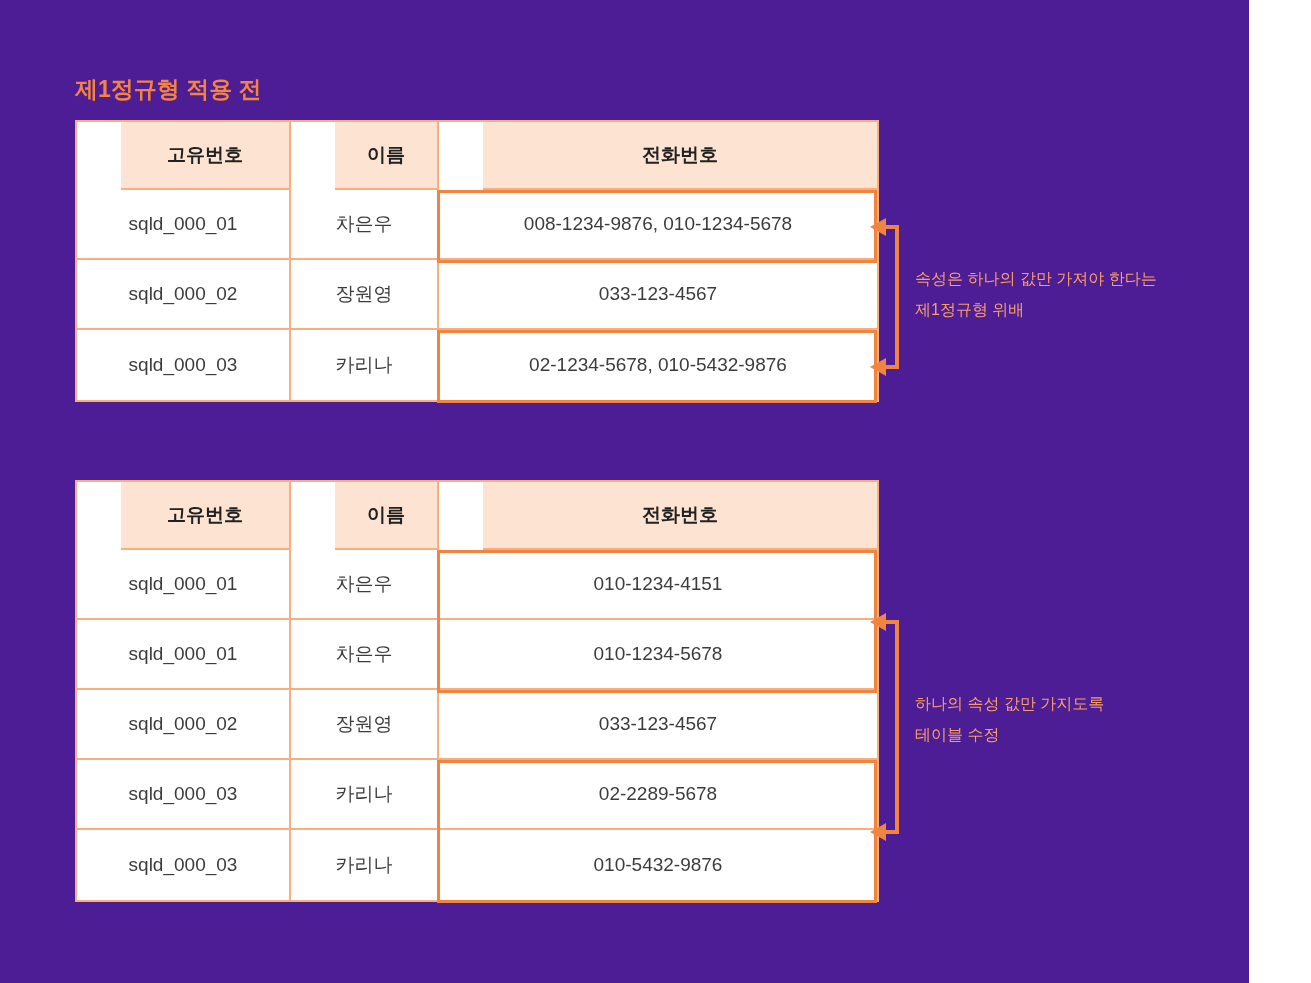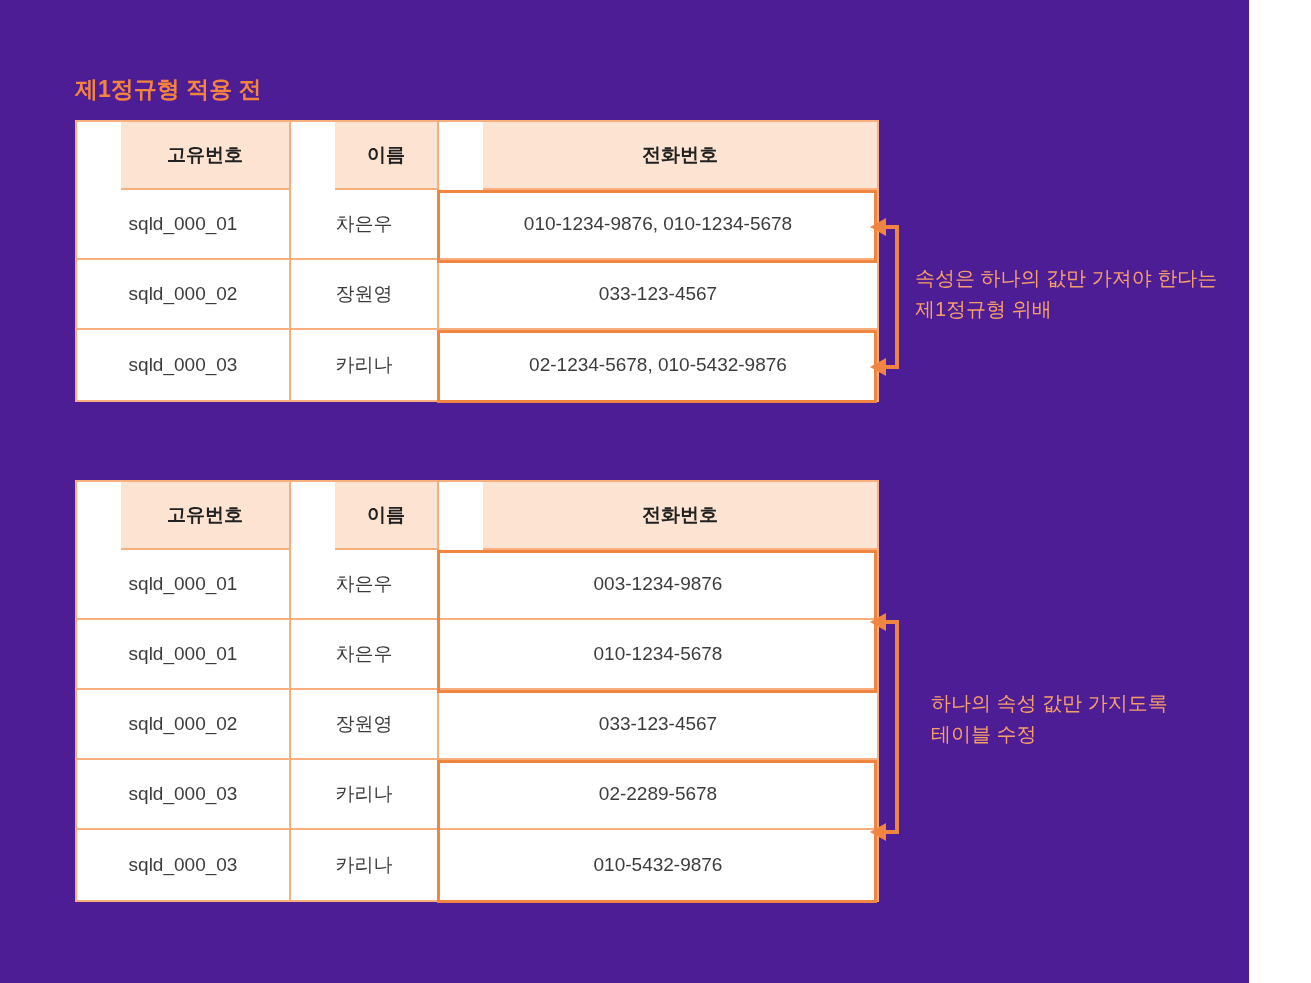--- a/index.html
+++ b/index.html
@@ -22,58 +22,58 @@
   .head{background:#fde4d2;font-weight:700;color:#212121;margin-left:44px;}
 
   .hl-box{position:absolute;border:3px solid #f08542;box-sizing:border-box;background:transparent;pointer-events:none;}
   .hl-1{left:437px;top:190px;width:440px;height:73px;}
   .hl-2{left:437px;top:330px;width:440px;height:73px;}
   .hl-3{left:437px;top:550px;width:440px;height:143px;}
   .hl-4{left:437px;top:760px;width:440px;height:143px;}
 
   .overlay-svg{position:absolute;left:0;top:0;width:1311px;height:983px;pointer-events:none;}
 
-  .annot{position:absolute;left:915px;font-size:20px;line-height:31px;color:#f99e68;white-space:nowrap;}
+  .annot{position:absolute;left:915px;font-size:16px;line-height:31px;color:#f99e68;white-space:nowrap;}
   .annot-1{top:263px;}
-  .annot-2{top:688px;margin-left:16px;}
+  .annot-2{top:688px;}
 </style>
 </head>
 <body>
 
 <div class="stage">
 
   <div class="sec-title t1-title">제1정규형 적용 전</div>
 
   <div class="tbl tbl1">
     <div class="cell head">고유번호</div>
     <div class="cell head">이름</div>
     <div class="cell head last-col">전화번호</div>
 
     <div class="cell">sqld_000_01</div>
     <div class="cell">차은우</div>
-    <div class="cell last-col">010-1234-9876, 010-1234-5678</div>
+    <div class="cell last-col">008-1234-9876, 010-1234-5678</div>
 
     <div class="cell">sqld_000_02</div>
     <div class="cell">장원영</div>
     <div class="cell last-col">033-123-4567</div>
 
     <div class="cell last-row">sqld_000_03</div>
     <div class="cell last-row">카리나</div>
     <div class="cell last-col last-row">02-1234-5678, 010-5432-9876</div>
   </div>
 
 
   <div class="tbl tbl2">
     <div class="cell head">고유번호</div>
     <div class="cell head">이름</div>
     <div class="cell head last-col">전화번호</div>
 
     <div class="cell">sqld_000_01</div>
     <div class="cell">차은우</div>
-    <div class="cell last-col">003-1234-9876</div>
+    <div class="cell last-col">010-1234-4151</div>
 
     <div class="cell">sqld_000_01</div>
     <div class="cell">차은우</div>
     <div class="cell last-col">010-1234-5678</div>
 
     <div class="cell">sqld_000_02</div>
     <div class="cell">장원영</div>
     <div class="cell last-col">033-123-4567</div>
 
     <div class="cell">sqld_000_03</div>

